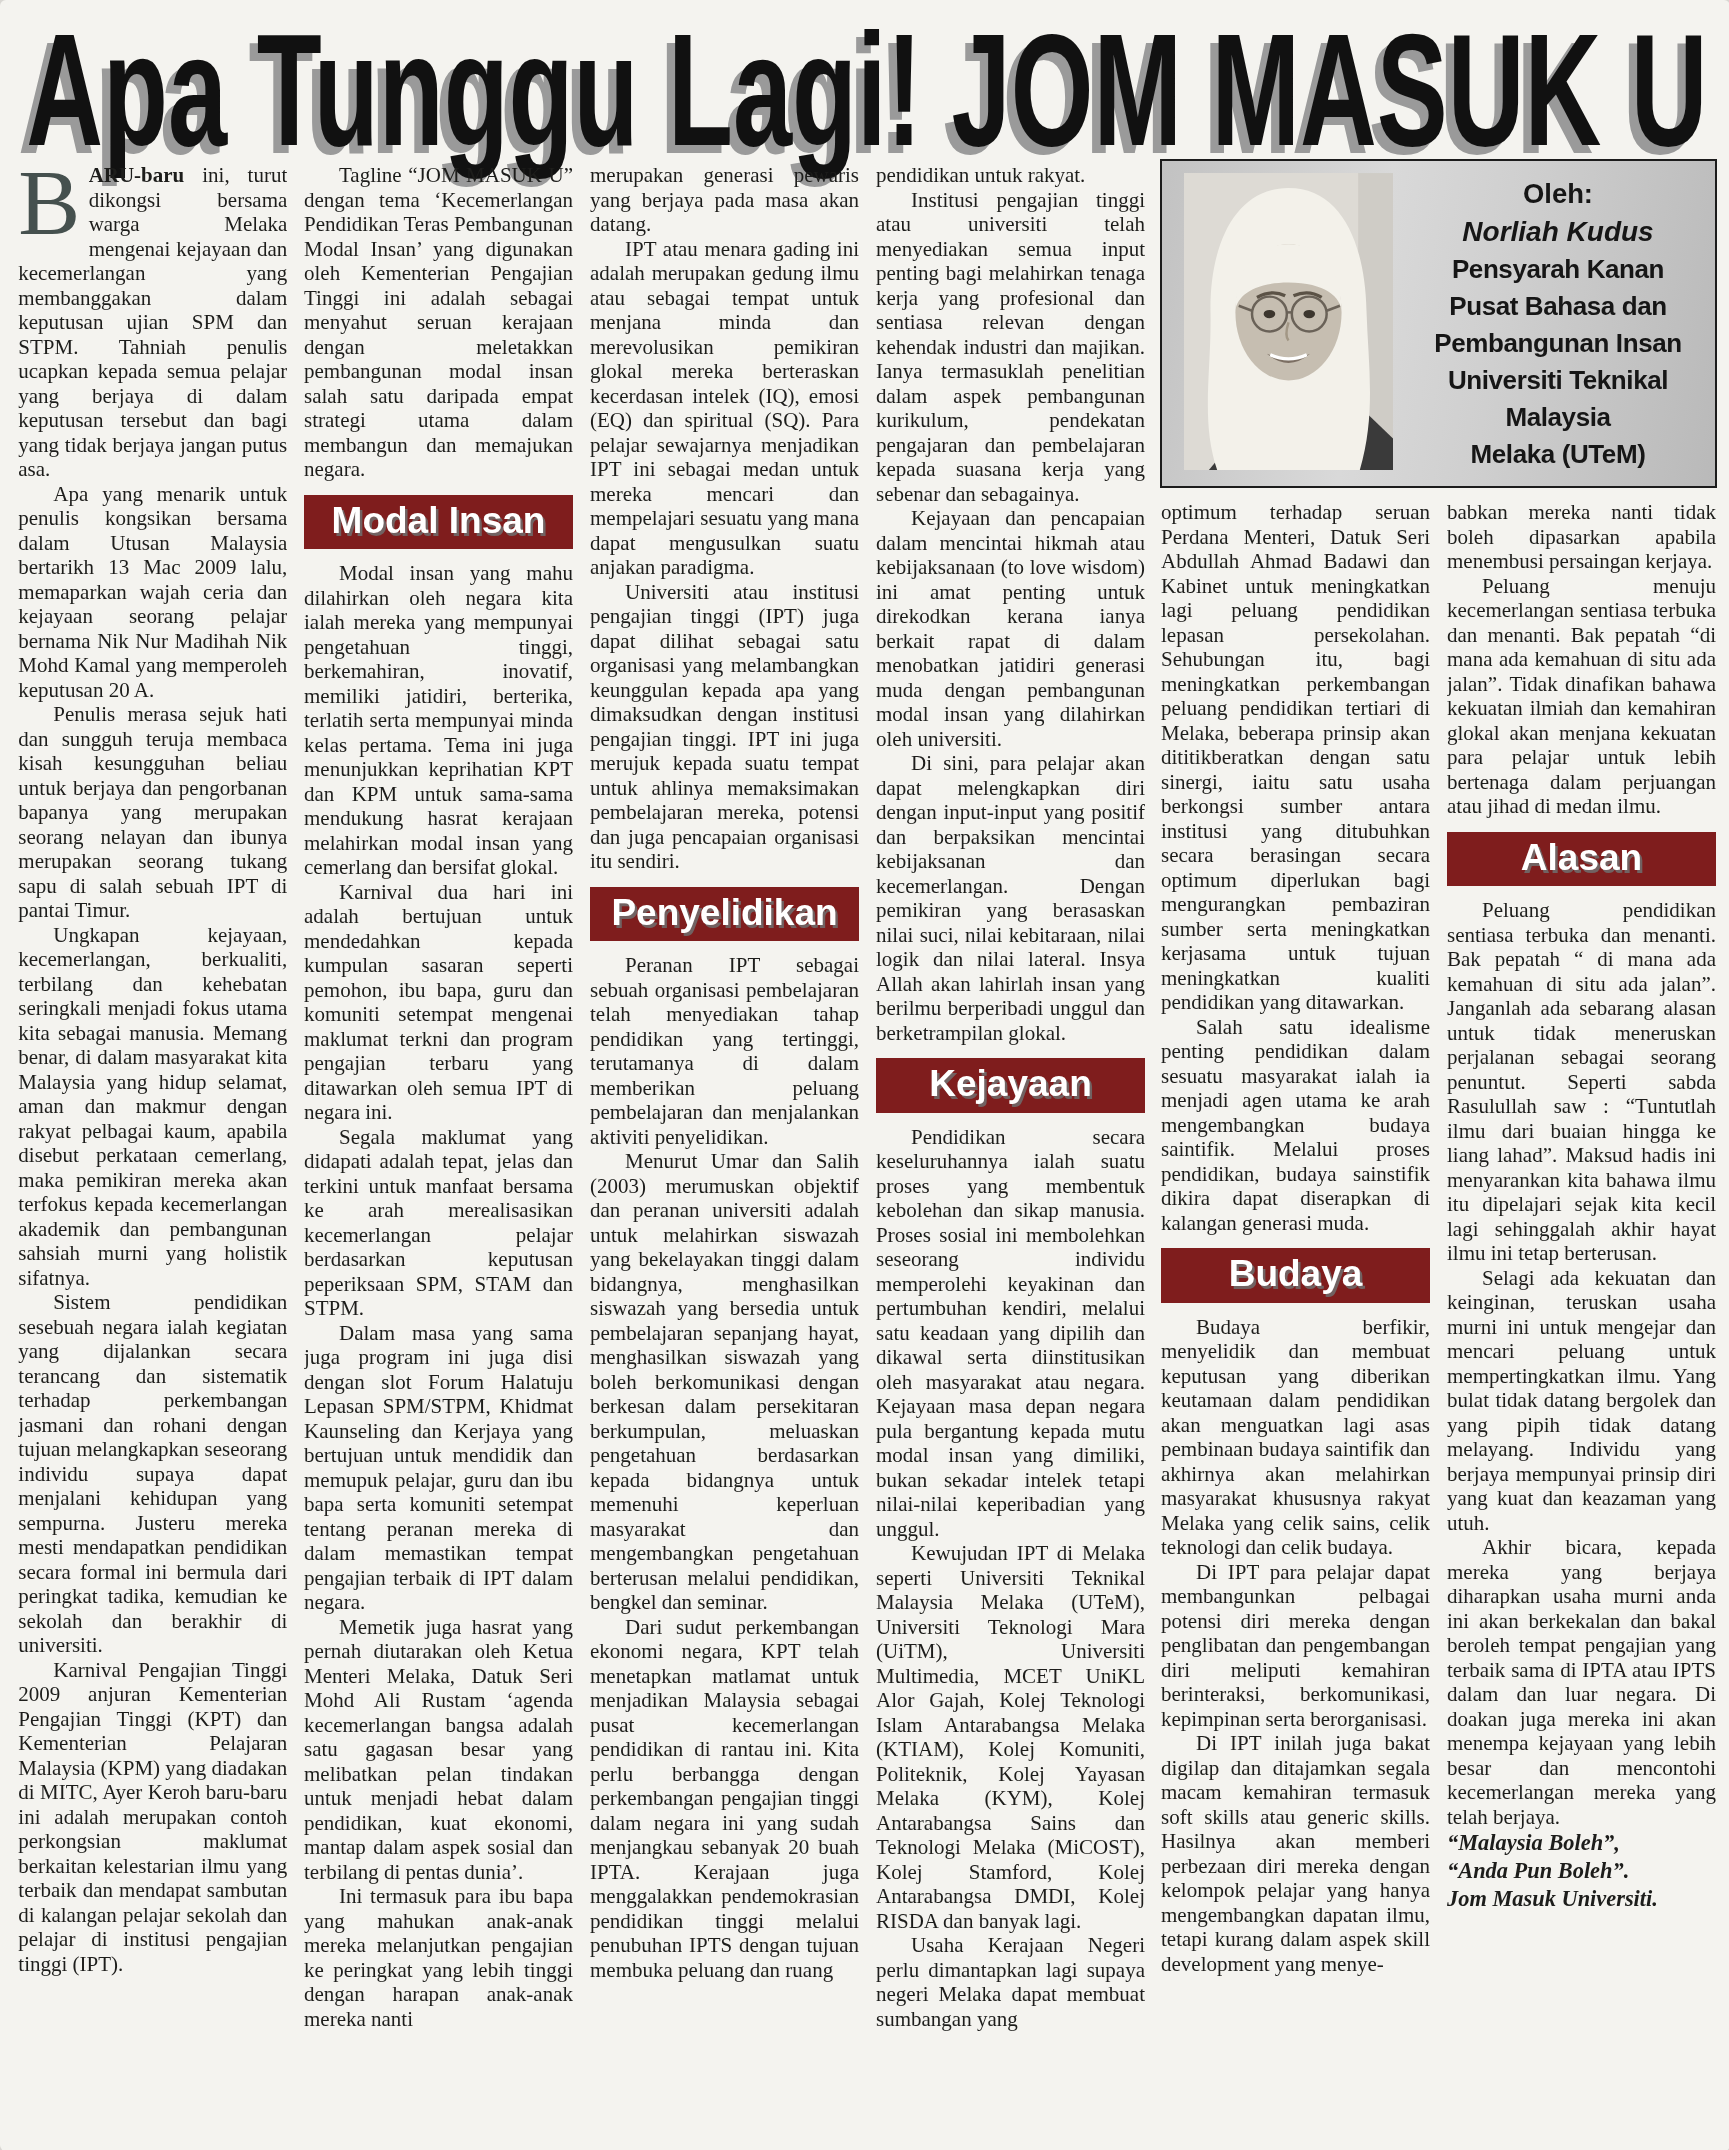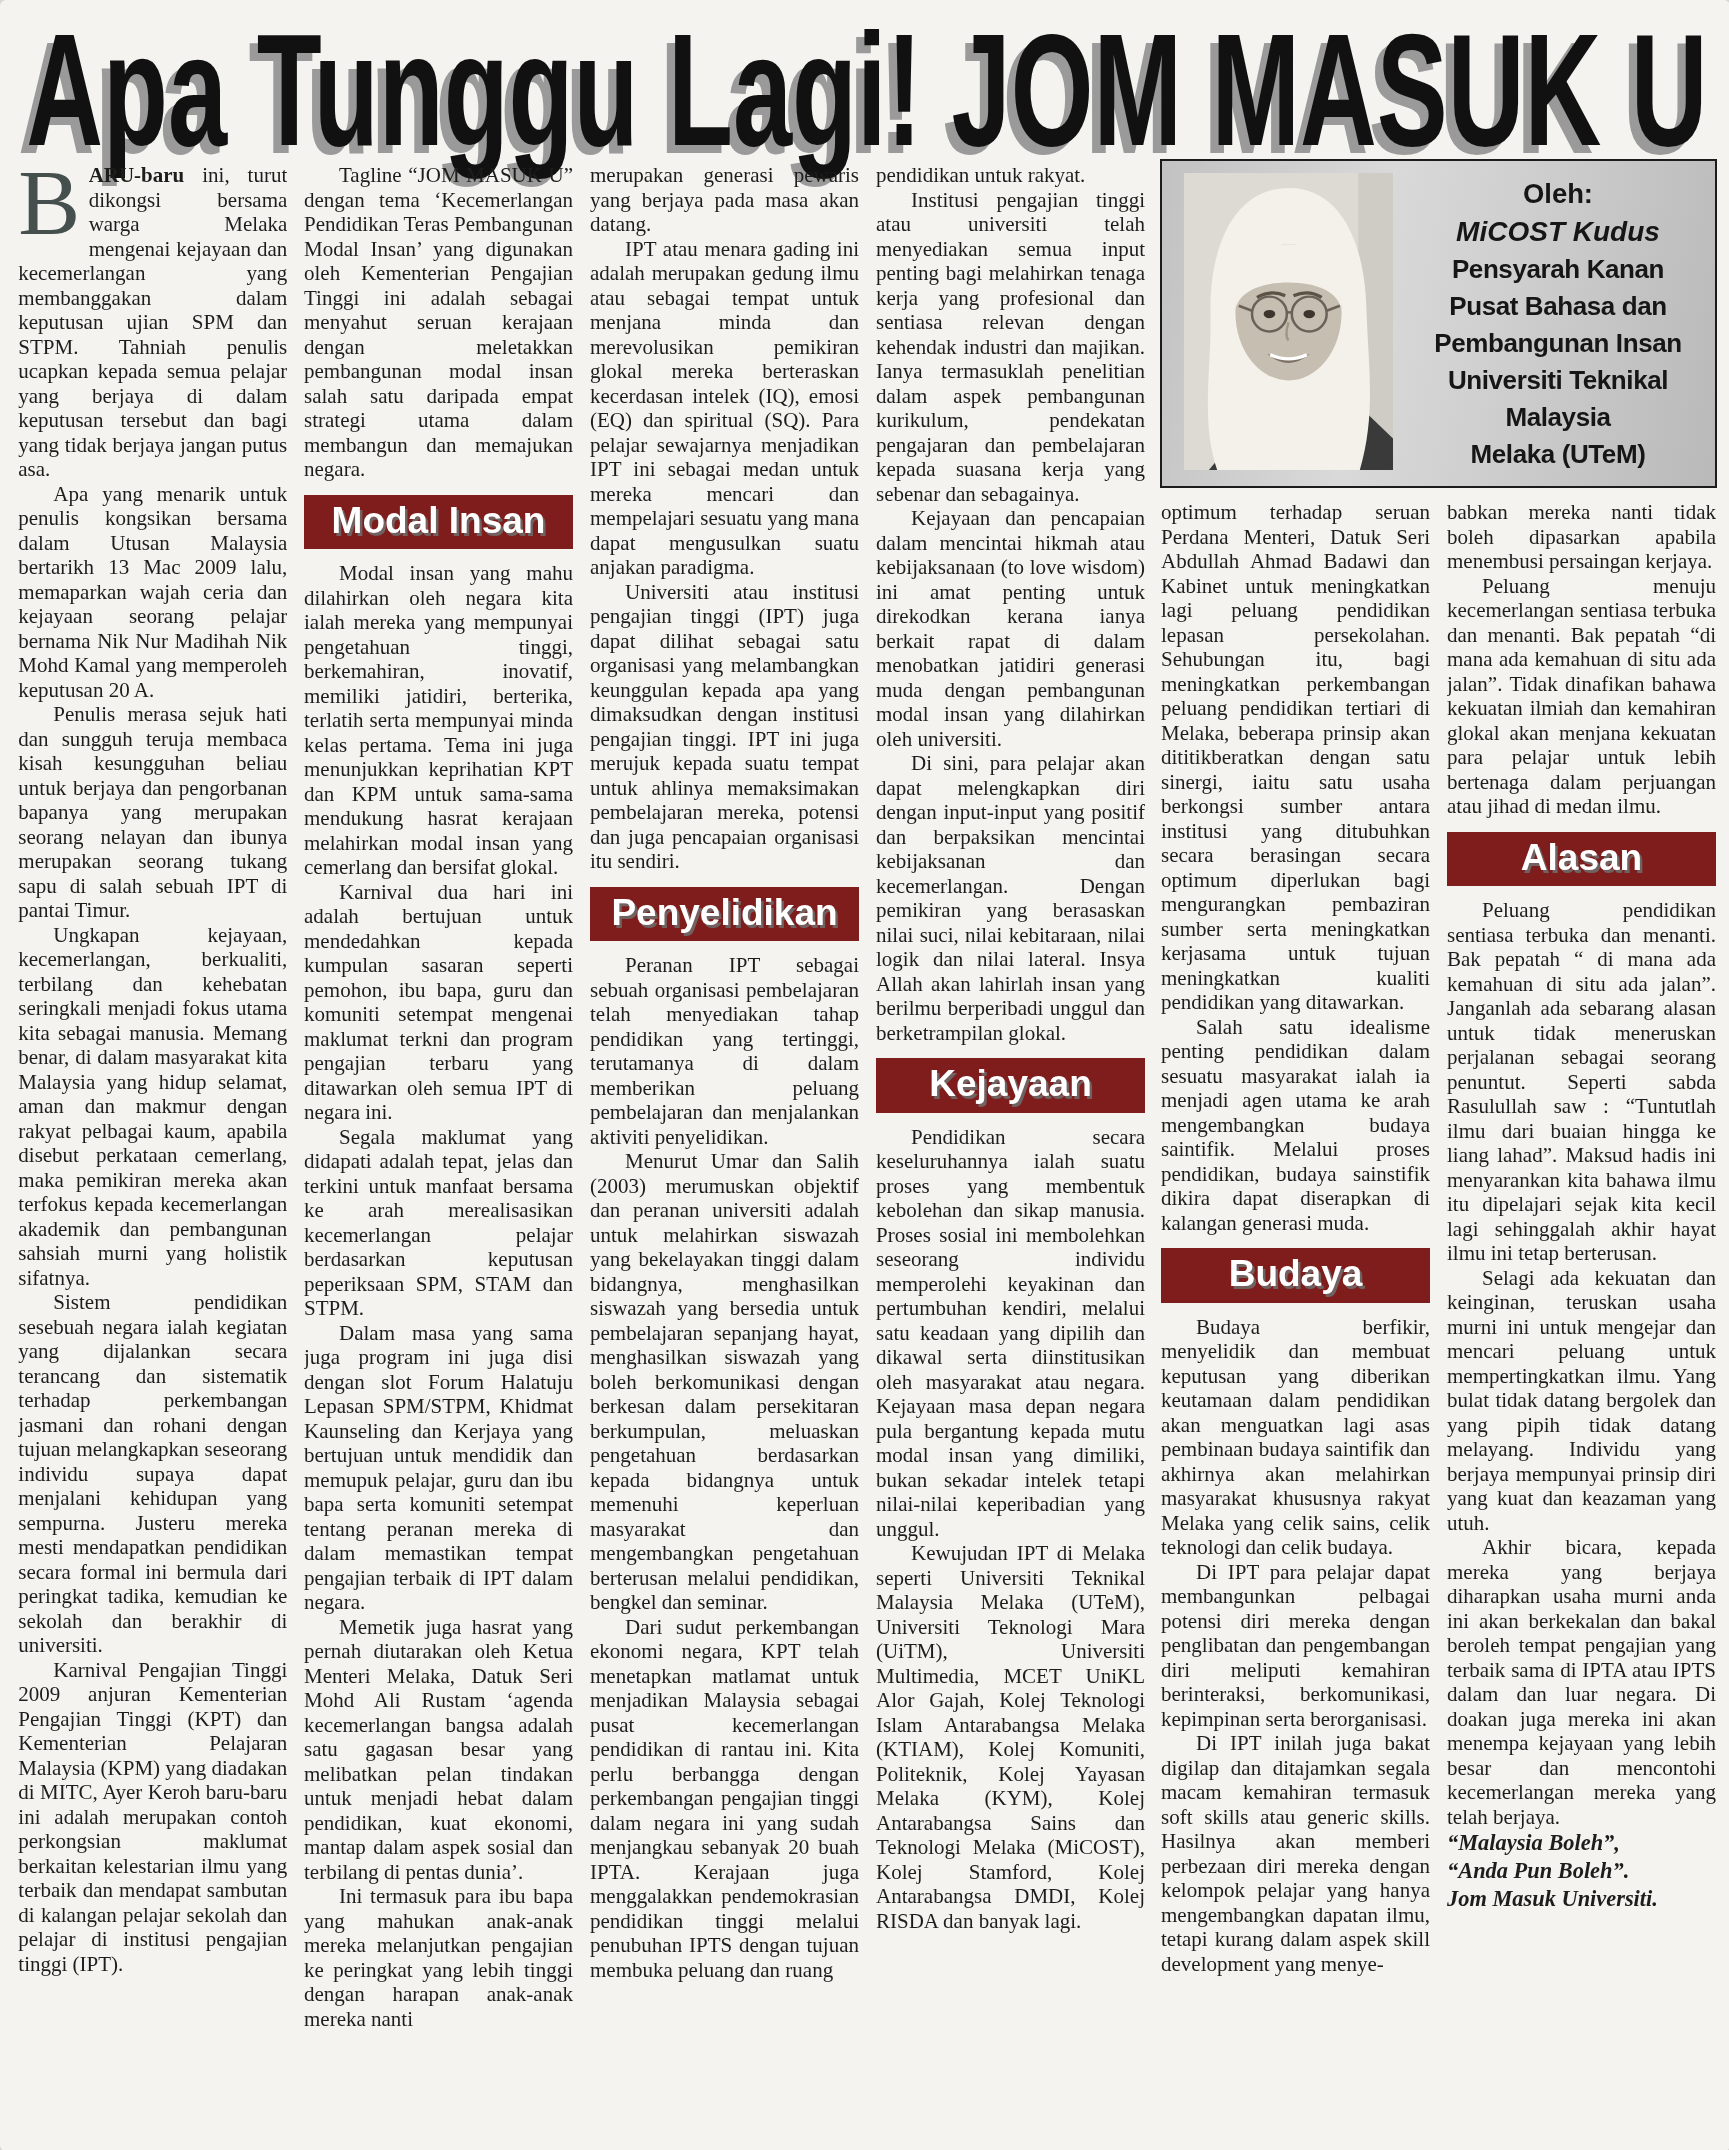--- a/index.html
+++ b/index.html
@@ -119,21 +119,21 @@
         <ellipse cx="151" cy="170" rx="7" ry="5" fill="#3c362e"></ellipse>
 
         <path d="M126 180 q-5 16 0 22" stroke="#a29785" stroke-width="3" fill="none"></path>
 
         <path d="M100 218 q26 22 52 0 q-24 12 -52 0" fill="#7c6f63"></path>
         <path d="M104 219 q22 10 44 0" stroke="#ffffff" stroke-width="4" fill="none"></path>
       </svg>
     </div>
     <div class="byline">
       <div class="byline-label">Oleh:</div>
-      <div class="byline-name">MiCOST Kudus</div>
+      <div class="byline-name">Norliah Kudus</div>
       <div id="byline-lines">
           <div class="byline-line">Pensyarah Kanan</div>
           <div class="byline-line">Pusat Bahasa dan</div>
           <div class="byline-line">Pembangunan Insan</div>
           <div class="byline-line">Universiti Teknikal Malaysia</div>
           <div class="byline-line">Melaka (UTeM)</div>
         </div>
     </div>
   </div>
 
@@ -165,20 +165,21 @@
       <p class="para">Dari sudut perkembangan ekonomi negara, KPT telah menetapkan matlamat untuk menjadikan Malaysia sebagai pusat kecemerlangan pendidikan di rantau ini. Kita perlu berbangga dengan perkembangan pengajian tinggi dalam negara ini yang sudah menjangkau sebanyak 20 buah IPTA. Kerajaan juga menggalakkan pendemokrasian pendidikan tinggi melalui penubuhan IPTS dengan tujuan membuka peluang dan ruang</p>
     </div>
   <div class="column col-a c4">
       <p class="para cont">pendidikan untuk rakyat.</p>
       <p class="para">Institusi pengajian tinggi atau universiti telah menyediakan semua input penting bagi melahirkan tenaga kerja yang profesional dan sentiasa relevan dengan kehendak industri dan majikan. Ianya termasuklah penelitian dalam aspek pembangunan kurikulum, pendekatan pengajaran dan pembelajaran kepada suasana kerja yang sebenar dan sebagainya.</p>
       <p class="para">Kejayaan dan pencapaian dalam mencintai hikmah atau kebijaksanaan (to love wisdom) ini amat penting untuk direkodkan kerana ianya berkait rapat di dalam menobatkan jatidiri generasi muda dengan pembangunan modal insan yang dilahirkan oleh universiti.</p>
       <p class="para">Di sini, para pelajar akan dapat melengkapkan diri dengan input-input yang positif dan berpaksikan mencintai kebijaksanan dan kecemerlangan. Dengan pemikiran yang berasaskan nilai suci, nilai kebitaraan, nilai logik dan nilai lateral. Insya Allah akan lahirlah insan yang berilmu berperibadi unggul dan berketrampilan glokal.</p>
       <div class="col-header">Kejayaan</div>
       <p class="para">Pendidikan secara keseluruhannya ialah suatu proses yang membentuk kebolehan dan sikap manusia. Proses sosial ini membolehkan seseorang individu memperolehi keyakinan dan pertumbuhan kendiri, melalui satu keadaan yang dipilih dan dikawal serta diinstitusikan oleh masyarakat atau negara. Kejayaan masa depan negara pula bergantung kepada mutu modal insan yang dimiliki, bukan sekadar intelek tetapi nilai-nilai keperibadian yang unggul.</p>
       <p class="para">Kewujudan IPT di Melaka seperti Universiti Teknikal Malaysia Melaka (UTeM), Universiti Teknologi Mara (UiTM), Universiti Multimedia, MCET UniKL Alor Gajah, Kolej Teknologi Islam Antarabangsa Melaka (KTIAM), Kolej Komuniti, Politeknik, Kolej Yayasan Melaka (KYM), Kolej Antarabangsa Sains dan Teknologi Melaka (MiCOST), Kolej Stamford, Kolej Antarabangsa DMDI, Kolej RISDA dan banyak lagi.</p>
+      <p class="para">Usaha Kerajaan Negeri perlu dimantapkan lagi supaya negeri Melaka dapat membuat sumbangan yang</p>
     </div>
   <div class="column col-b c5">
       <p class="para cont">optimum terhadap seruan Perdana Menteri, Datuk Seri Abdullah Ahmad Badawi dan Kabinet untuk meningkatkan lagi peluang pendidikan lepasan persekolahan. Sehubungan itu, bagi meningkatkan perkembangan peluang pendidikan tertiari di Melaka, beberapa prinsip akan dititikberatkan dengan satu sinergi, iaitu satu usaha berkongsi sumber antara institusi yang ditubuhkan secara berasingan secara optimum diperlukan bagi mengurangkan pembaziran sumber serta meningkatkan kerjasama untuk tujuan meningkatkan kualiti pendidikan yang ditawarkan.</p>
       <p class="para">Salah satu idealisme penting pendidikan dalam sesuatu masyarakat ialah ia menjadi agen utama ke arah mengembangkan budaya saintifik. Melalui proses pendidikan, budaya sainstifik dikira dapat diserapkan di kalangan generasi muda.</p>
       <div class="col-header">Budaya</div>
       <p class="para">Budaya berfikir, menyelidik dan membuat keputusan yang diberikan keutamaan dalam pendidikan akan menguatkan lagi asas pembinaan budaya saintifik dan akhirnya akan melahirkan masyarakat khususnya rakyat Melaka yang celik sains, celik teknologi dan celik budaya.</p>
       <p class="para">Di IPT para pelajar dapat membangunkan pelbagai potensi diri mereka dengan penglibatan dan pengembangan diri meliputi kemahiran berinteraksi, berkomunikasi, kepimpinan serta berorganisasi.</p>
       <p class="para">Di IPT inilah juga bakat digilap dan ditajamkan segala macam kemahiran termasuk soft skills atau generic skills. Hasilnya akan memberi perbezaan diri mereka dengan kelompok pelajar yang hanya mengembangkan dapatan ilmu, tetapi kurang dalam aspek skill development yang menye-</p>
     </div>
   <div class="column col-b c6">

